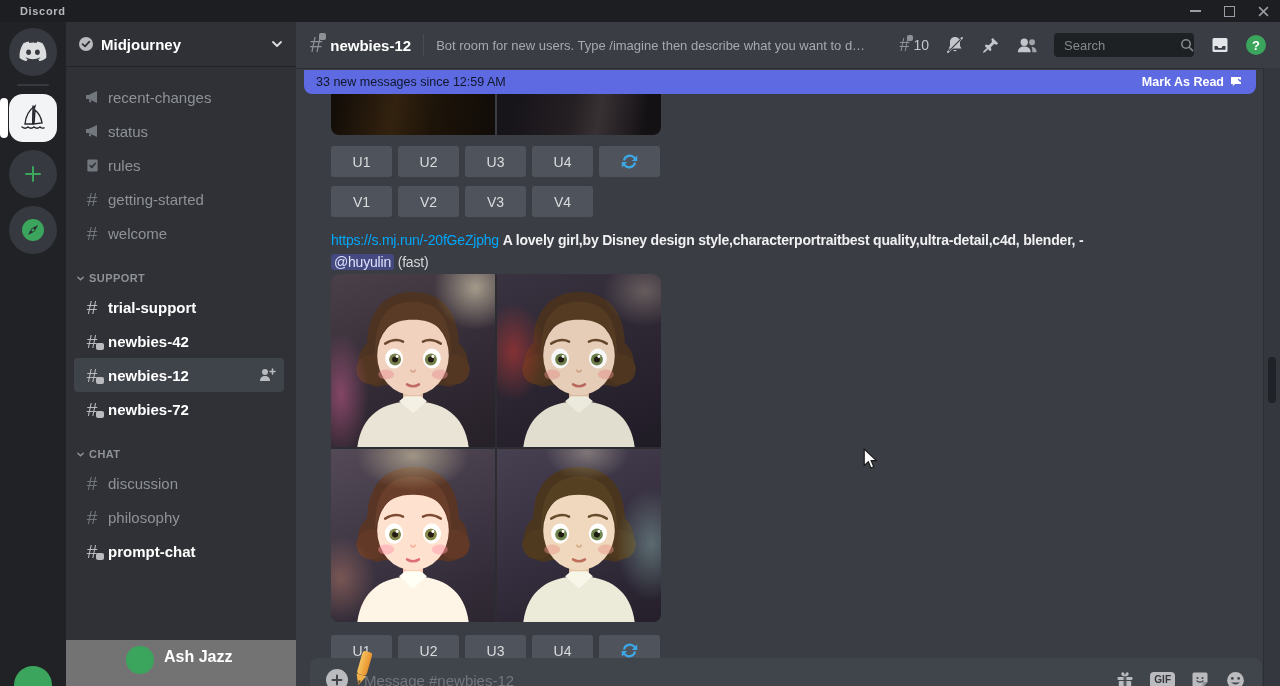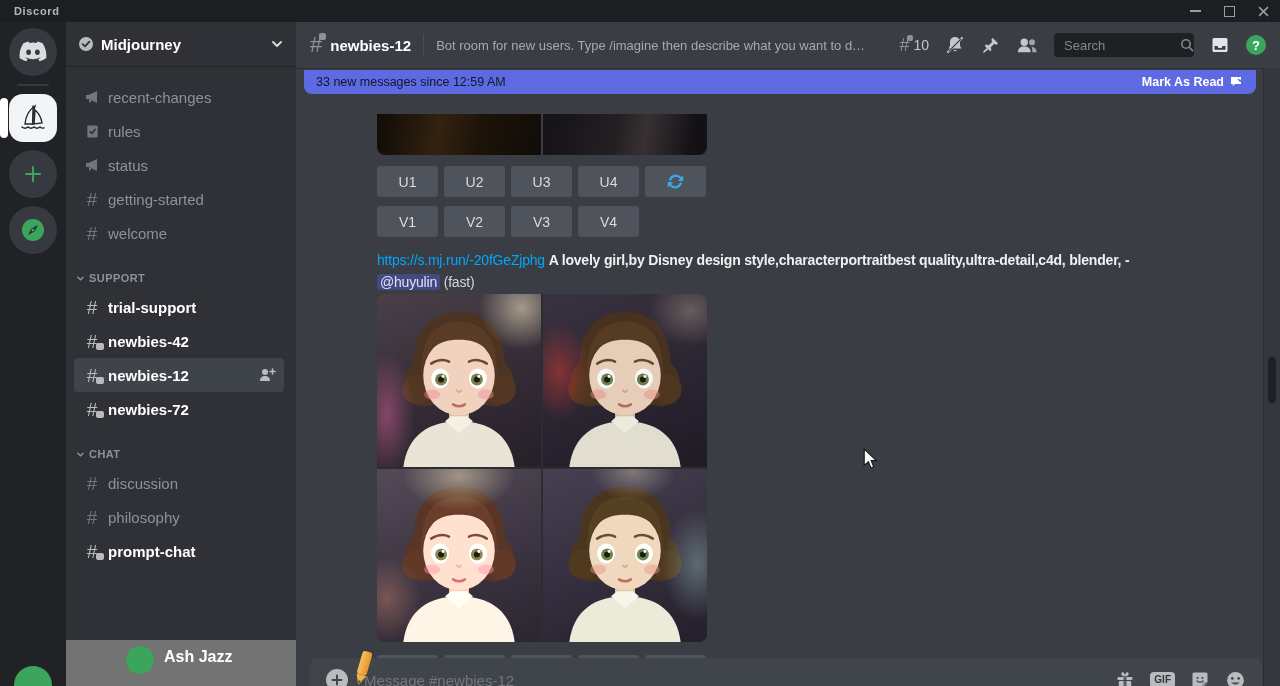--- a/index.html
+++ b/index.html
@@ -3,21 +3,21 @@
 <meta charset="utf-8">
 <style>
   html,body{margin:0;padding:0;background:#000;}
   body{width:1280px;height:686px;overflow:hidden;font-family:"Liberation Sans",sans-serif;
        -webkit-font-smoothing:antialiased;}
   .app{position:relative;width:1280px;height:686px;background:#3a3d44;overflow:hidden;}
 
   
   .titlebar{position:absolute;top:0;left:0;right:0;height:22px;background:#1c1e22;display:flex;
             align-items:center;z-index:40;}
-  .app-name{color:#b5b8bd;font-size:11px;font-weight:bold;letter-spacing:.06em;margin-left:14px;}
+  .app-name{color:#b5b8bd;font-size:11px;font-weight:bold;letter-spacing:.06em;margin-left:20px;}
   .win-controls{margin-left:auto;display:flex;align-items:center;height:100%;}
   .winbtn{width:34px;height:100%;display:flex;align-items:center;justify-content:center;}
   .winbtn .min-line{width:11px;height:1.6px;background:#9a9da3;}
   .winbtn .max-box{width:9px;height:9px;border:1.4px solid #9a9da3;}
   .winbtn svg{display:block;}
 
   
   .rail{position:absolute;top:22px;left:0;width:66px;bottom:0;background:#202225;z-index:30;}
   .rail-home{width:48px;height:48px;border-radius:50%;background:#36393f;margin:6px auto 8px auto;
              display:flex;align-items:center;justify-content:center;}
@@ -86,21 +86,21 @@
             font-weight:bold;display:flex;align-items:center;justify-content:center;}
 
   
   .notice{position:absolute;top:48px;left:8px;right:24px;height:24px;background:#5e6ae2;z-index:5;
           border-radius:0 0 8px 8px;display:flex;align-items:center;padding:0 12px;}
   .notice-text{color:#0f172a;font-size:12.5px;font-weight:normal;}
   .notice-action{margin-left:auto;display:flex;align-items:center;gap:6px;color:#fff;font-size:12.5px;
                  font-weight:bold;}
 
   
-  .msgs{position:absolute;top:46px;left:0;right:16px;bottom:0;padding-left:81px;overflow:hidden;margin-top:20px;}
+  .msgs{position:absolute;top:46px;left:0;right:16px;bottom:0;padding-left:35px;overflow:hidden;}
   .prev-strip{margin-top:26px;width:330px;height:41px;display:flex;gap:2px;border-radius:0 0 8px 8px;
               overflow:hidden;}
   .prev-img{flex:1;height:100%;}
   .prev-img.left{background:linear-gradient(100deg,#140e08 5%,#33220f 38%,#1d1409 62%,#120d08 95%);}
   .prev-img.right{background:linear-gradient(100deg,#17141a 10%,#241f22 45%,#383134 62%,#141115 90%);}
   .btn-row{display:flex;gap:6px;}
   .btn-row.r1{margin-top:11px;}
   .btn-row.r2{margin-top:9px;}
   .btn-row.r3{margin-top:13px;}
   .mj-btn{width:61px;height:31px;border-radius:3px;background:#4f545c;color:#dadbdd;font-size:14px;
@@ -261,34 +261,34 @@
       <div class="channel">
         <span class="cicon">
             <svg width="16" height="16" viewBox="0 0 16 16" fill="currentColor">
               <path d="M2 6 H4.5 L13 2 V14 L4.5 10 H2 Z M5 10.5 L5 13 L7 13.6 L7 11.4 Z"></path>
             </svg>
           </span>
         <span class="clabel">recent-changes</span>
       </div>
       <div class="channel">
         <span class="cicon">
+            <svg width="16" height="16" viewBox="0 0 16 16" fill="currentColor">
+              <path d="M2 6 H4.5 L13 2 V14 L4.5 10 H2 Z M5 10.5 L5 13 L7 13.6 L7 11.4 Z"></path>
+            </svg>
+          </span>
+        <span class="clabel">status</span>
+      </div>
+      <div class="channel">
+        <span class="cicon">
             <svg width="15" height="15" viewBox="0 0 16 16">
               <rect x="2.5" y="1.5" width="11" height="13" rx="1.5" fill="currentColor"></rect>
               <path d="M5.4 8 L7.3 10 L10.8 5.8" stroke="#2f3136" stroke-width="1.7" fill="none" stroke-linecap="round" stroke-linejoin="round"></path>
             </svg>
           </span>
         <span class="clabel">rules</span>
-      </div>
-      <div class="channel">
-        <span class="cicon">
-            <svg width="16" height="16" viewBox="0 0 16 16" fill="currentColor">
-              <path d="M2 6 H4.5 L13 2 V14 L4.5 10 H2 Z M5 10.5 L5 13 L7 13.6 L7 11.4 Z"></path>
-            </svg>
-          </span>
-        <span class="clabel">status</span>
       </div>
       <div class="channel">
         <span class="cicon hashglyph">#</span>
         <span class="clabel">getting-started</span>
       </div>
       <div class="channel">
         <span class="cicon hashglyph">#</span>
         <span class="clabel">welcome</span>
       </div>
 

